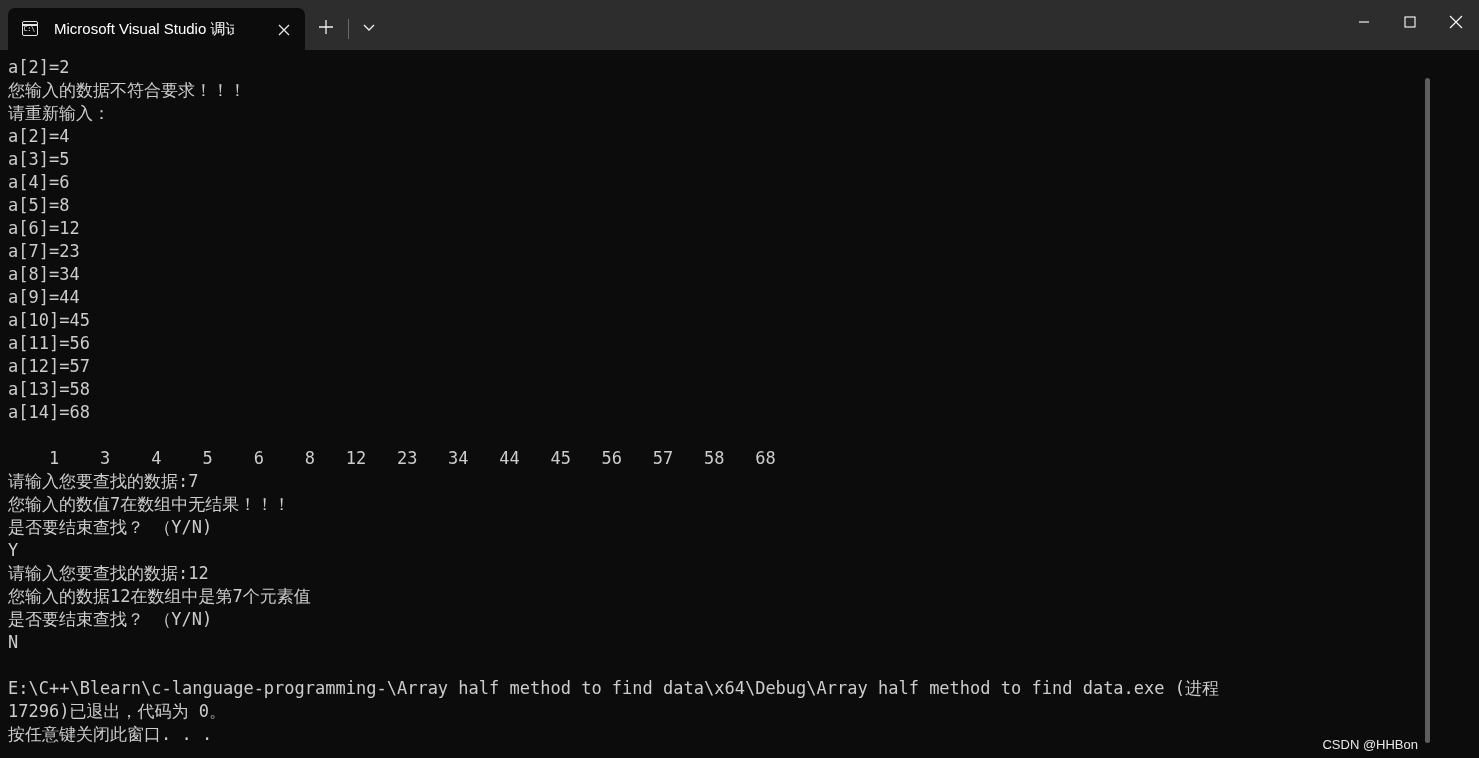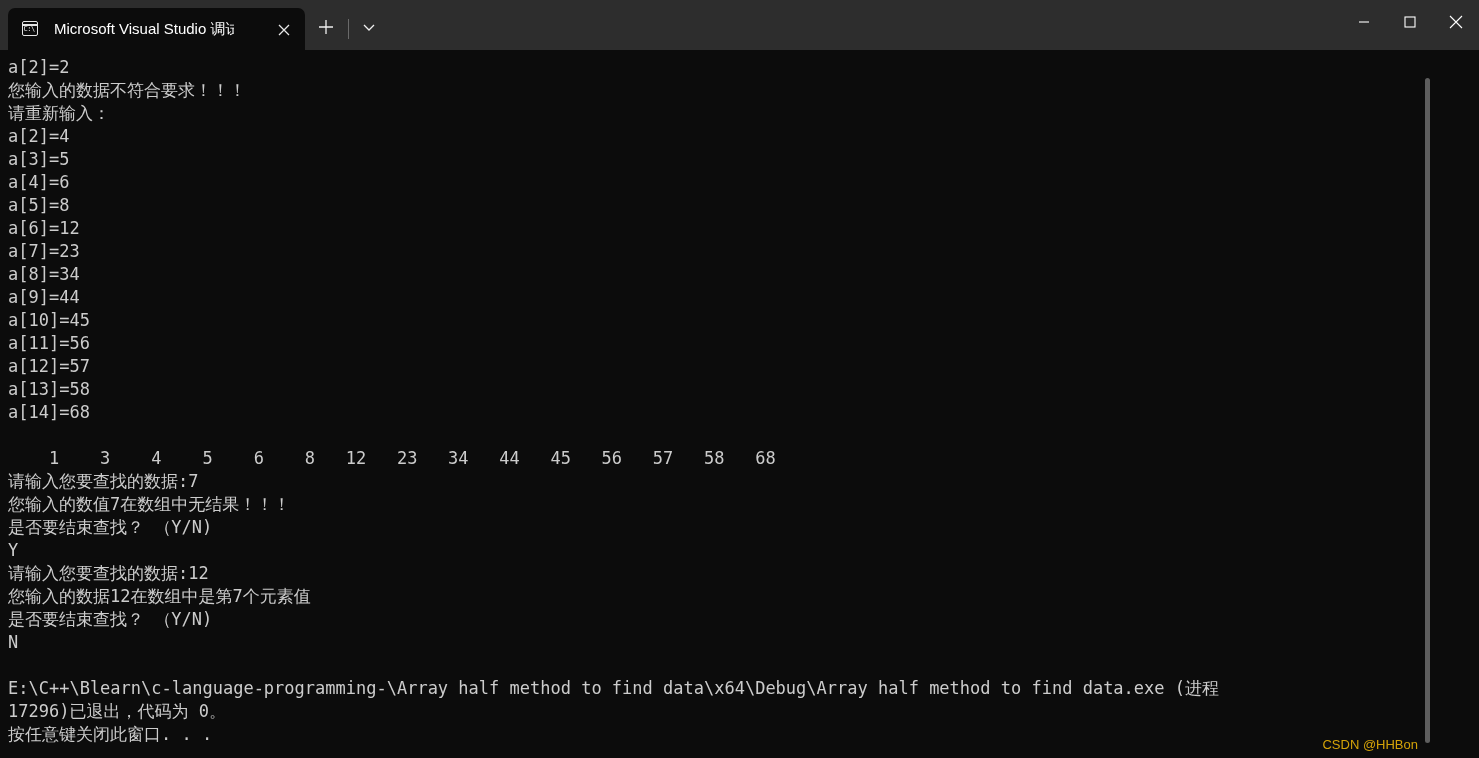--- a/index.html
+++ b/index.html
@@ -171,21 +171,21 @@
     border-radius: 3px;
     opacity: 0.75;
   }
 
   .watermark {
     position: absolute;
     right: 14px;
     bottom: 6px;
     font-family: "Liberation Sans", sans-serif;
     font-size: 13px;
-    color: #eab308;
+    color: #ffffff;
     opacity: 0.9;
   }
 </style>
 </head>
 <body>
 
 <div class="titlebar">
   <div class="tabzone">
 
     <div class="tab">

